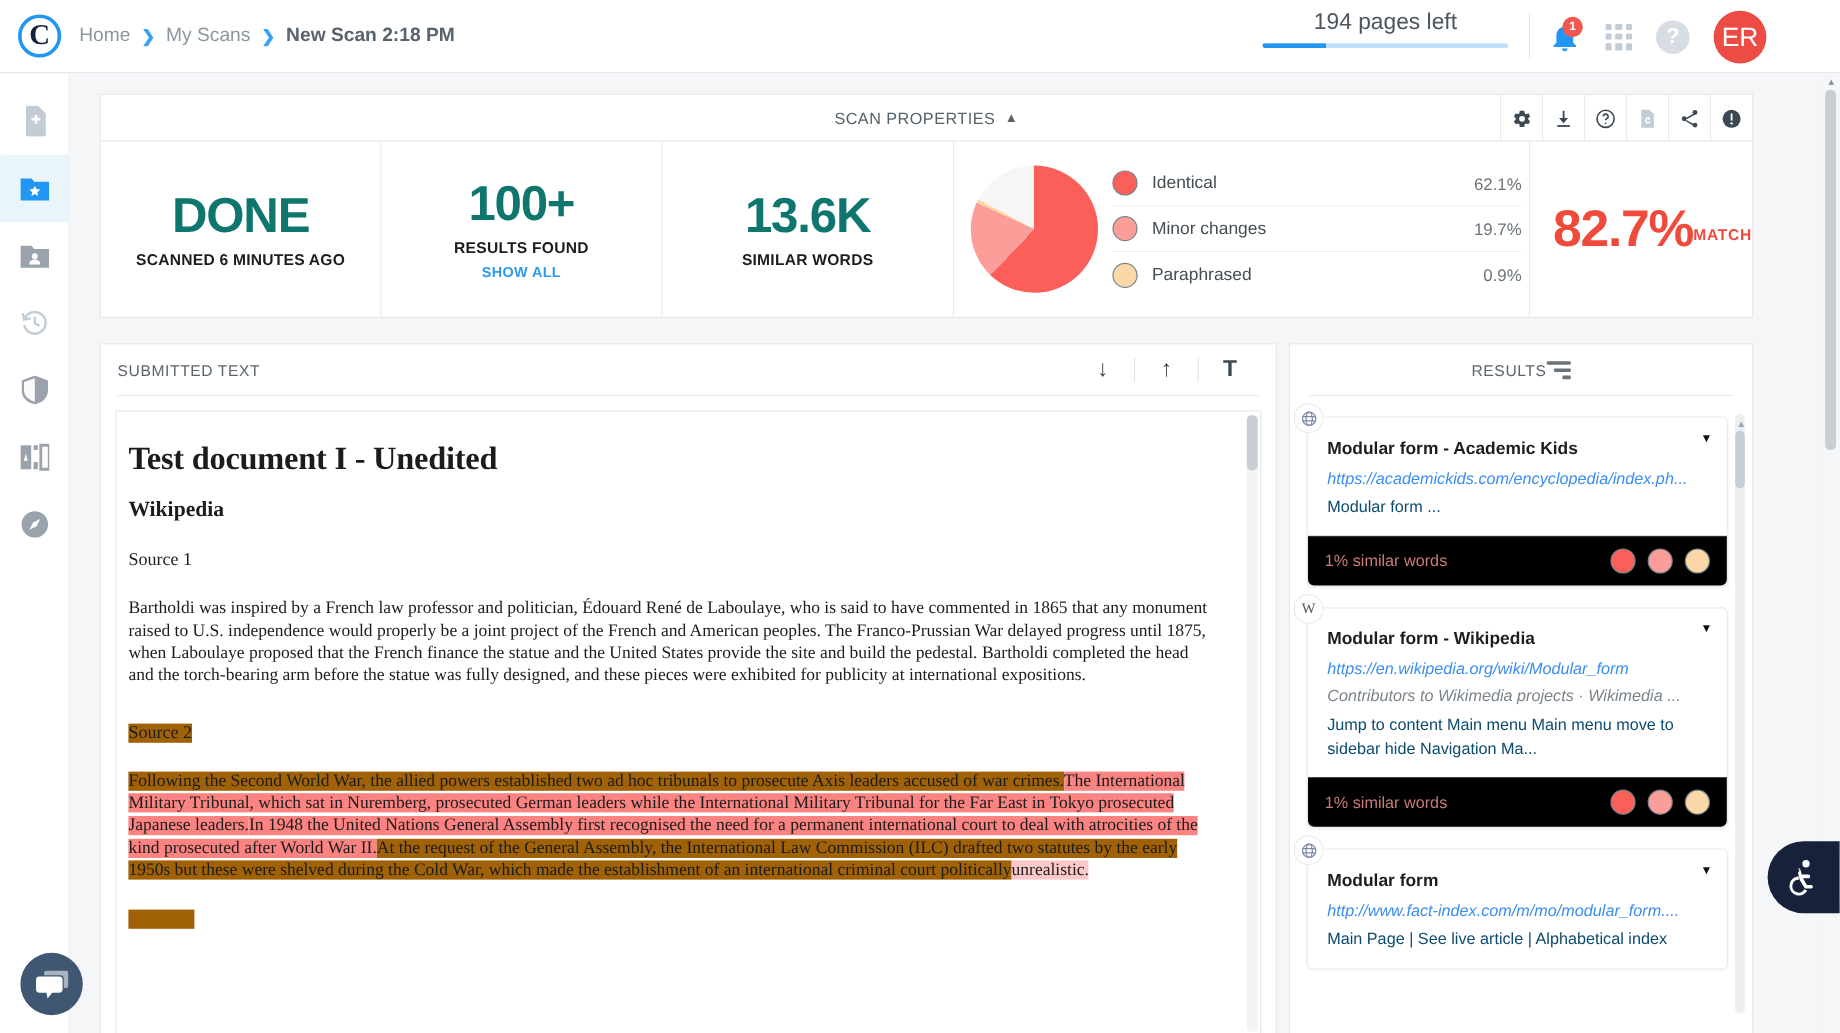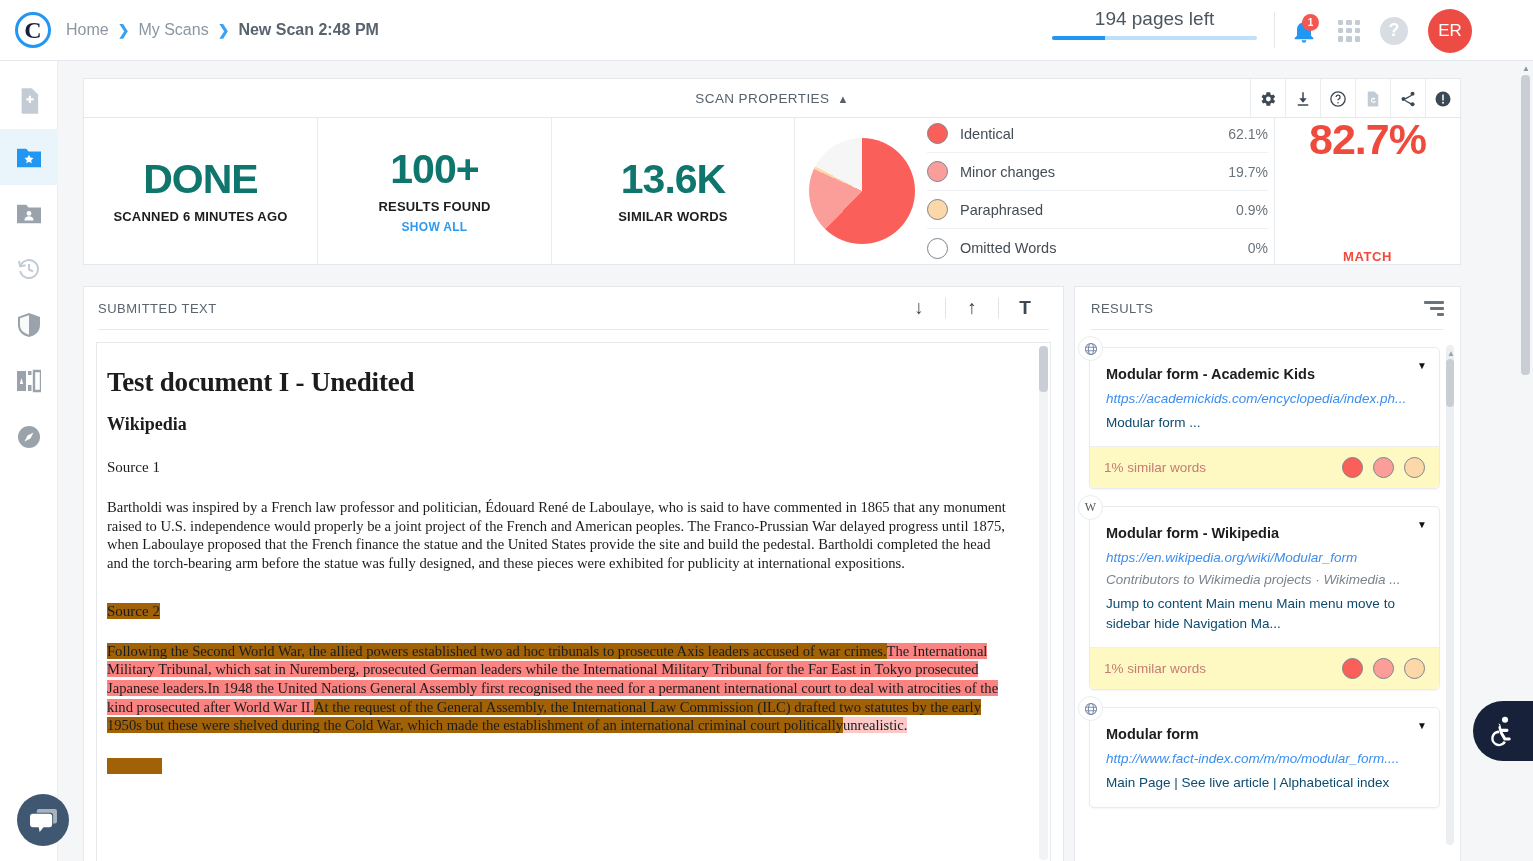--- a/index.html
+++ b/index.html
@@ -45,21 +45,21 @@
     display: flex; align-items: center; justify-content: center;
   }
   .grid-icon { width: 22px; height: 22px; display: grid; grid-template-columns: repeat(3,1fr); gap: 3px; cursor: pointer; }
   .grid-icon i { background: #c3ccd5; display: block; border-radius: 1px; }
   .help-circle {
     width: 28px; height: 28px; border-radius: 50%; background: #d7dde3; color: #fff;
     display: flex; align-items: center; justify-content: center; font-size: 18px; font-weight: bold; cursor: pointer;
   }
   .avatar {
     width: 44px; height: 44px; border-radius: 50%; background: #ec4c43; color: #fff;
-    display: flex; align-items: center; justify-content: center; font-size: 17px; cursor: pointer;
+    display: flex; align-items: center; justify-content: center; font-size: 22px; cursor: pointer;
   }
 
   
   .leftnav {
     position: absolute; top: 61px; left: 0; width: 58px; height: 800px;
     background: #fff; border-right: 1px solid #eceff2; padding-top: 12px; z-index: 15;
   }
   .nav-item {
     width: 58px; height: 56px; display: flex; align-items: center; justify-content: center; cursor: pointer;
   }
@@ -102,21 +102,21 @@
     width: 106px; height: 106px; border-radius: 50%; flex: 0 0 auto; margin-right: 12px;
     background: conic-gradient(#fb5f59 0 62.1%, #fb9e9a 62.1% 81.8%, #fcd8a8 81.8% 82.7%, #f6f6f6 82.7% 100%);
   }
   .legend { flex: 1; }
   .legend-row { display: flex; align-items: center; height: 38px; border-bottom: 1px solid #eef1f3; }
   .legend-row:last-child { border-bottom: none; }
   .swatch { width: 21px; height: 21px; border-radius: 50%; border: 1.5px solid #7b848d; margin-right: 12px; flex: 0 0 auto; }
   .legend-label { flex: 1; font-size: 14.5px; color: #444c54; }
   .legend-val { font-size: 14px; color: #6b737b; }
 
-  .cell-match { flex: 1; display: flex; flex-direction: column; align-items: center; justify-content: space-between; }
+  .cell-match { flex: 1; display: flex; flex-direction: row; align-items: center; justify-content: flex-end; }
   .match-pct { font-size: 43px; font-weight: bold; color: #ef4b3c; letter-spacing: -1px; line-height: 1; }
   .match-label { font-size: 13px; font-weight: bold; color: #ef4b3c; letter-spacing: .6px; margin-top: 8px; }
 
   
   .panel-text {
     position: absolute; left: 25px; top: 225px; width: 981px; height: 585px;
     background: #fff; border: 1px solid #e4e8ec;
   }
   .pt-head { height: 42px; display: flex; align-items: center; padding: 0 14px; position: relative; }
   .pt-title { font-size: 13px; color: #5b646d; letter-spacing: .5px; }
@@ -140,21 +140,21 @@
   .hl-pale { background: #fcc9c8; }
 
   .doc-scroll { position: absolute; right: 2px; top: 3px; width: 9px; height: 514px; background: #f1f3f5; border-radius: 4px; }
   .doc-thumb { width: 9px; height: 46px; background: #c8ced4; border-radius: 4px; }
 
   
   .panel-results {
     position: absolute; left: 1016px; top: 225px; width: 387px; height: 585px;
     background: #fff; border: 1px solid #e4e8ec; overflow: hidden;
   }
-  .res-head { height: 42px; display: flex; align-items: center; justify-content: space-between; padding: 0 16px; }
+  .res-head { height: 42px; display: flex; align-items: center; justify-content: center; padding: 0 16px; }
   .res-title { font-size: 13px; color: #5b646d; letter-spacing: .5px; }
   .filter-icon { display: flex; flex-direction: column; align-items: flex-end; gap: 3px; cursor: pointer; }
   .filter-icon i { display: block; height: 3px; background: #6b737b; border-radius: 1px; }
   .res-divider { height: 1px; background: #e8ebee; margin: 0 16px; }
 
   .res-list { position: absolute; top: 52px; left: 0; width: 387px; height: 533px; padding: 8px 22px 0 14px; }
   .res-card {
     position: relative; background: #fff; border: 1px solid #e9ecef; border-radius: 5px;
     margin-bottom: 17px; box-shadow: 0 1px 2px rgba(0,0,0,.04);
   }
@@ -163,21 +163,21 @@
     background: #fff; border: 1px solid #e9ecef; display: flex; align-items: center; justify-content: center;
     font-family: "Liberation Serif", serif; font-size: 12px; color: #555; z-index: 3;
   }
   .res-caret { position: absolute; right: 12px; top: 12px; font-size: 10px; color: #111; cursor: pointer; }
   .res-body { padding: 18px 30px 14px 16px; }
   .res-name { font-size: 14.5px; font-weight: bold; color: #1d1d1d; margin-bottom: 9px; }
   .res-url { font-size: 13.5px; font-style: italic; color: #3b8ef0; margin-bottom: 7px; overflow: hidden; white-space: nowrap; text-overflow: ellipsis; cursor: pointer; }
   .res-meta { font-size: 13.5px; font-style: italic; color: #7b848d; margin-bottom: 7px; overflow: hidden; white-space: nowrap; }
   .res-snippet { font-size: 13.5px; color: #0c4a6e; line-height: 1.44; }
   .res-foot {
-    border-top: 1px solid #edf0f2; background: #fef9c3; height: 42px;
+    border-top: 1px solid #edf0f2; background: #000000; height: 42px;
     display: flex; align-items: center; justify-content: space-between; padding: 0 14px;
     border-radius: 0 0 5px 5px;
   }
   .res-sim { font-size: 13.5px; color: #c77b74; }
   .res-dots { display: flex; gap: 10px; }
   .res-dot { width: 21px; height: 21px; border-radius: 50%; border: 1.5px solid #7b848d; cursor: pointer; }
 
   .res-scroll { position: absolute; right: 6px; top: 58px; width: 8px; height: 500px; background: #eceff1; border-radius: 4px; }
   .res-thumb { width: 8px; height: 48px; margin-top: 14px; background: #c8ced4; border-radius: 4px; }
   .res-arrow-up { position: absolute; right: 5px; top: 62px; font-size: 8px; color: #9aa3ab; }
@@ -204,21 +204,21 @@
 <div class="topbar">
   <div class="logo-wrap">
     <div class="logo">C</div>
   </div>
 
   <div class="breadcrumb">
     <span class="bc-link">Home</span>
     <span class="bc-sep">❯</span>
     <span class="bc-link">My Scans</span>
     <span class="bc-sep">❯</span>
-    <span class="bc-current">New Scan 2:48 PM</span>
+    <span class="bc-current">New Scan 2:18 PM</span>
   </div>
 
   <div class="pages-box">
     <div class="pages-text">194 pages left</div>
     <div class="pages-track">
       <div class="pages-fill"></div>
     </div>
   </div>
 
   <div class="topdiv"></div>
@@ -378,25 +378,20 @@
           <div class="legend-row">
             <span class="swatch" style="background:#fb9e9a"></span>
             <span class="legend-label">Minor changes</span>
             <span class="legend-val">19.7%</span>
           </div>
           <div class="legend-row">
             <span class="swatch" style="background:#fcd8a8"></span>
             <span class="legend-label">Paraphrased</span>
             <span class="legend-val">0.9%</span>
           </div>
-          <div class="legend-row">
-            <span class="swatch" style="background:#ffffff"></span>
-            <span class="legend-label">Omitted Words</span>
-            <span class="legend-val">0%</span>
-          </div>
         </div>
       </div>
 
       <div class="cell-match">
         <div class="match-pct">82.7%</div>
         <div class="match-label">MATCH</div>
       </div>
     </div>
   </div>
 

